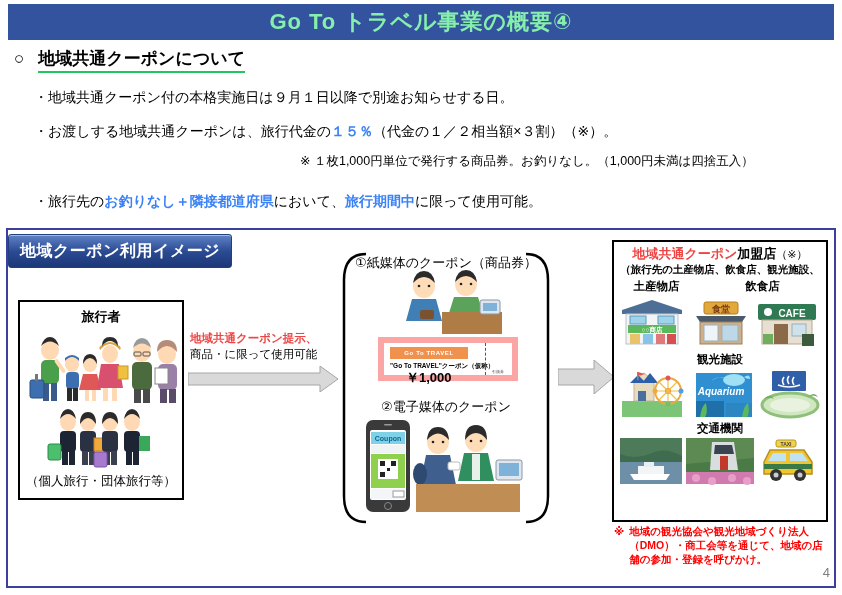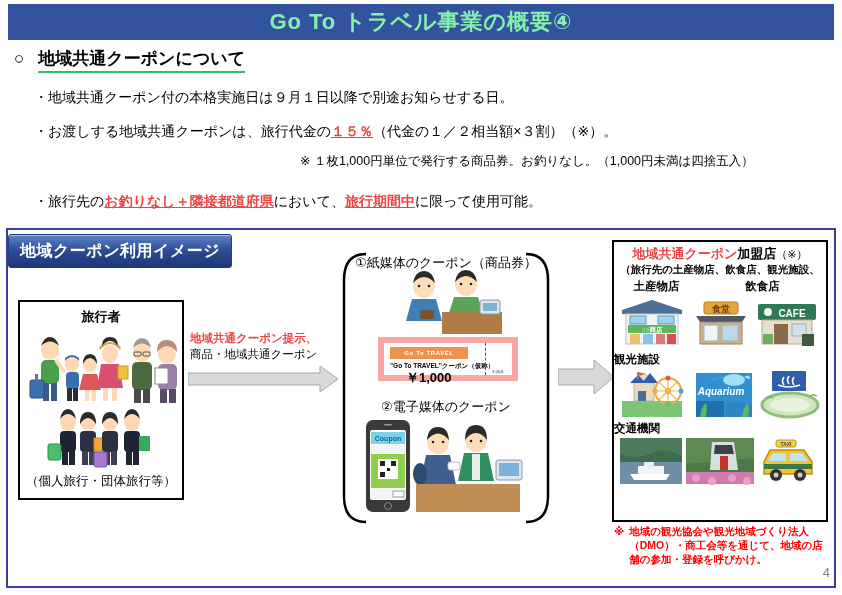--- a/index.html
+++ b/index.html
@@ -71,23 +71,22 @@
   .note-line {
     position: absolute;
     left: 300px;
     top: 152px;
     font-size: 12.5px;
     line-height: 18px;
     white-space: nowrap;
   }
 
   .red-ul {
-    color: #ef4444;
-    font-weight: bold;
-    text-decoration: underline;
+    color: #3b82f6;
+    font-weight: bold;
   }
   .red-b {
     color: #ef4444;
     font-weight: bold;
   }
 
   
   .diagram {
     position: absolute;
     left: 6px;
@@ -272,20 +271,21 @@
     line-height: 13px;
     margin-top: 1px;
   }
   .cat-row-labels {
     display: flex;
     font-size: 11.5px;
     font-weight: bold;
     margin-top: 3px;
   }
   .cat-label-center {
+    text-align: center;
     font-size: 11.5px;
     font-weight: bold;
     margin-top: 2px;
   }
 
   .merchant-note {
     position: absolute;
     left: 614px;
     top: 524px;
     width: 214px;
@@ -424,21 +424,21 @@
         <rect x="119" y="108" width="11" height="15" fill="#3aa85a" stroke="#27804">
         </rect>
       </g>
     </svg>
   </div>
   <div class="traveler-caption">（個人旅行・団体旅行等）</div>
 </div>
 
 <div class="arrow-label">
   <div class="red-b">地域共通クーポン提示、</div>
-  <div>商品・地域共通クーポン</div>
+  <div>商品・に限って使用可能</div>
 </div>
 
 <svg class="gray-arrow arrow1" width="150" height="26" viewBox="0 0 150 26">
   <polygon points="0,7 132,7 132,0 150,13 132,26 132,19 0,19"></polygon>
 </svg>
 
 <div class="mid-col">
   <svg class="bracket-svg" viewBox="0 0 220 276">
     <path d="M30 4 Q8 4 8 30 L8 246 Q8 272 30 272" fill="none" stroke="#000" stroke-width="2.5"></path>
     <path d="M190 4 Q212 4 212 30 L212 246 Q212 272 190 272" fill="none" stroke="#000" stroke-width="2.5"></path>

